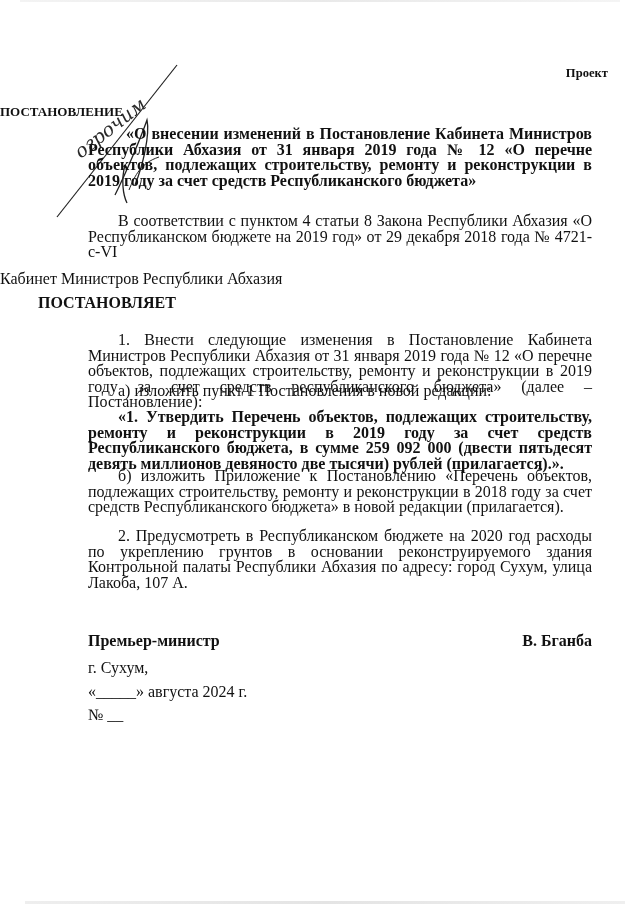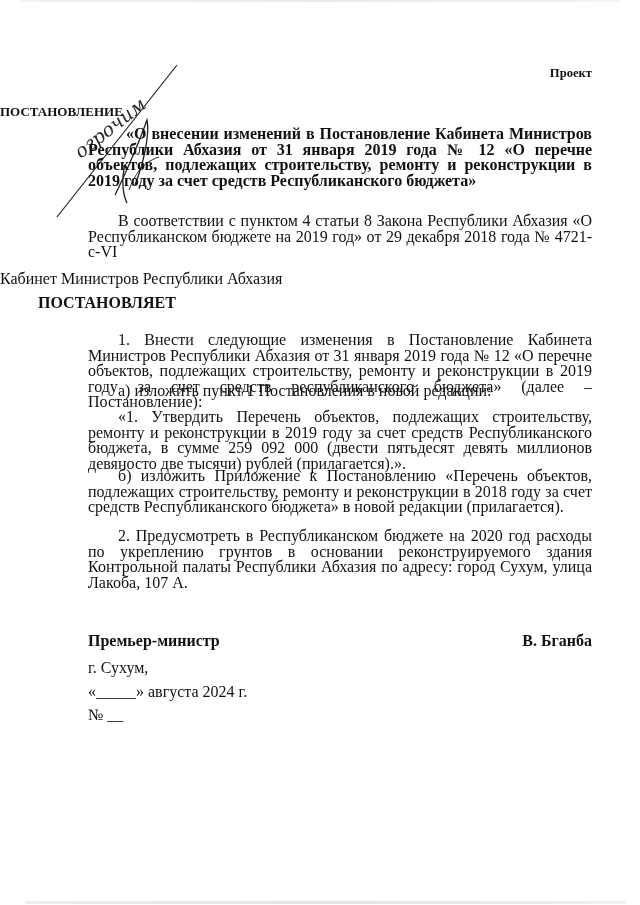--- a/index.html
+++ b/index.html
@@ -3,29 +3,29 @@
   <meta charset="utf-8">
   <style>
     html, body { margin: 0; padding: 0; background: #ffffff; }
     body { width: 640px; height: 905px; position: relative; overflow: hidden;
       font-family: "Liberation Serif", "DejaVu Serif", serif; color: #111; }
     .page { position: absolute; left: 0; top: 0; width: 640px; height: 905px; background: #fff; }
     .abs { position: absolute; }
     .fs { font-size: 16px; line-height: 15.6px; }
     .just { text-align: justify; text-align-last: left; }
     .center { text-align: left; }
-    .proekt { right: 48px; top: 66px; font-size: 12.6px; font-weight: bold; }
+    .proekt { right: 32px; top: 66px; font-size: 12.6px; font-weight: bold; }
     .title { left: 0; width: 640px; top: 104px; font-size: 13px; font-weight: bold; }
     .subject { left: 88px; width: 504px; top: 126px; font-weight: bold; text-indent: 38px; }
     .preamble { left: 88px; width: 504px; top: 213px; text-indent: 30px; }
     .cabinet { left: 0; width: 640px; top: 271px; font-weight: normal; }
     .postanovlyaet { left: 0; width: 640px; top: 295px; font-weight: bold; padding-left: 38px; }
     .item1 { left: 88px; width: 504px; top: 332px; text-indent: 30px; }
     .item-a { left: 88px; width: 504px; top: 383px; text-indent: 30px; }
-    .quote1 { left: 88px; width: 504px; top: 409px; text-indent: 30px; }
+    .quote1 { left: 88px; width: 504px; top: 409px; text-indent: 30px; font-weight: bold; }
     .item-b { left: 88px; width: 504px; top: 468px; text-indent: 30px; }
     .item2 { left: 88px; width: 504px; top: 528px; text-indent: 30px; }
     .signer-title { left: 88px; top: 633px; font-weight: bold; }
     .signer-name { right: 48px; top: 633px; font-weight: bold; }
     .city { left: 88px; top: 660px; }
     .date { left: 88px; top: 684px; }
     .number { left: 88px; top: 707px; }
     .handwriting { left: 55px; top: 45px; width: 130px; height: 190px; }
     .scan-edge-top { left: 20px; top: 0; width: 600px; height: 2px; background: linear-gradient(90deg, #f3f3f3, #e9e9e9, #f4f4f4); }
     .scan-edge-bottom { left: 25px; top: 901px; width: 600px; height: 3px; background: linear-gradient(90deg, #eeeeee, #e4e4e4, #efefef); }

